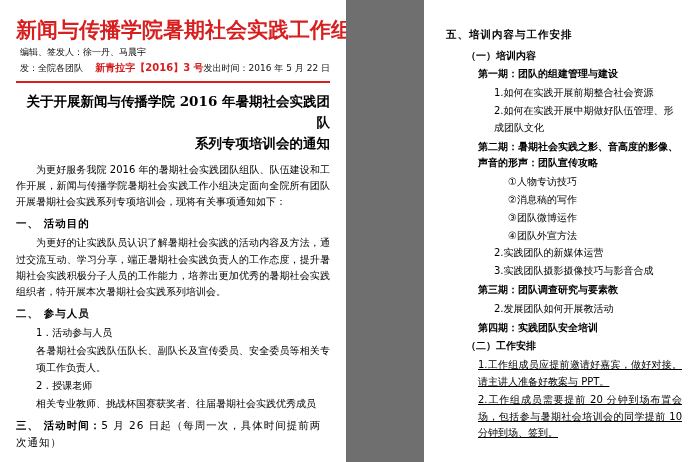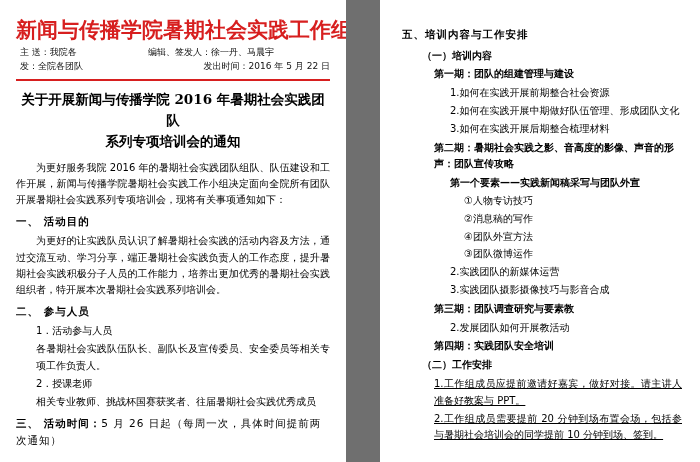--- a/index.html
+++ b/index.html
@@ -26,21 +26,21 @@
     height: 462px;
     box-sizing: border-box;
     overflow: hidden;
     position: relative;
   }
   .page-left {
     width: 346px;
     padding: 12px 16px 0 16px;
   }
   .page-right {
-    width: 320px;
+    width: 276px;
     padding: 26px 18px 0 22px;
   }
   .gutter {
     width: 10px;
     background: #6f6f6f;
   }
 
   
   .letterhead {
     text-align: center;
@@ -80,21 +80,21 @@
     white-space: nowrap;
   }
   .red-rule {
     border: 0;
     border-top: 2px solid #d71f1f;
     margin: 4px 0 8px 0;
   }
 
   
   .title {
-    text-align: center;
+    text-align: right;
     font-family: "DejaVu Serif", "Liberation Serif", serif;
     font-weight: bold;
     font-size: 13.5px;
     line-height: 1.55;
     color: #000;
     margin-bottom: 8px;
   }
 
   
   .body-text {
@@ -147,25 +147,25 @@
 <body>
 
 <div class="doc-wrap">
 
   <div class="page page-left">
 
     <div class="letterhead">新闻与传播学院暑期社会实践工作组</div>
 
     <div class="meta">
       <div class="meta-row">
-        <span class="meta-left">主 送：我院各</span>
         <span class="meta-mid">编辑、签发人：徐一丹、马晨宇</span>
       </div>
       <div class="meta-row">
         <span class="meta-left">发：全院各团队</span>
+        <span class="doc-no">新青拉字【2016】3 号</span>
         <span class="meta-mid" style="text-align:right">发出时间：2016 年 5 月 22 日</span>
       </div>
     </div>
 
     <hr class="red-rule">
 
     <div class="title">
       <div>关于开展新闻与传播学院 2016 年暑期社会实践团队</div>
       <div>系列专项培训会的通知</div>
     </div>
@@ -192,29 +192,27 @@
   <div class="page page-right">
     <div class="r-text">
 
       <p class="r-h1">五、培训内容与工作安排</p>
 
       <p class="r-h2">（一）培训内容</p>
 
       <p class="r-h3">第一期：团队的组建管理与建设</p>
       <p class="r-item">1.如何在实践开展前期整合社会资源</p>
       <p class="r-item">2.如何在实践开展中期做好队伍管理、形成团队文化</p>
-      <p class="r-item">3.如何在实践开展后期整合梳理材料</p>
 
       <p class="r-h3">第二期：暑期社会实践之影、音高度的影像、声音的形声：团队宣传攻略</p>
 
-      <p class="r-item" style="font-weight:bold">第一个要素——实践新闻稿采写与团队外宣</p>
       <p class="r-item2">①人物专访技巧</p>
       <p class="r-item2">②消息稿的写作</p>
+      <p class="r-item2">③团队微博运作</p>
       <p class="r-item2">④团队外宣方法</p>
-      <p class="r-item2">③团队微博运作</p>
 
       <p class="r-item">2.实践团队的新媒体运营</p>
       <p class="r-item">3.实践团队摄影摄像技巧与影音合成</p>
 
       <p class="r-h3">第三期：团队调查研究与要素教</p>
       <p class="r-item">2.发展团队如何开展教活动</p>
 
       <p class="r-h3">第四期：实践团队安全培训</p>
 
       <p class="r-h2">（二）工作安排</p>

